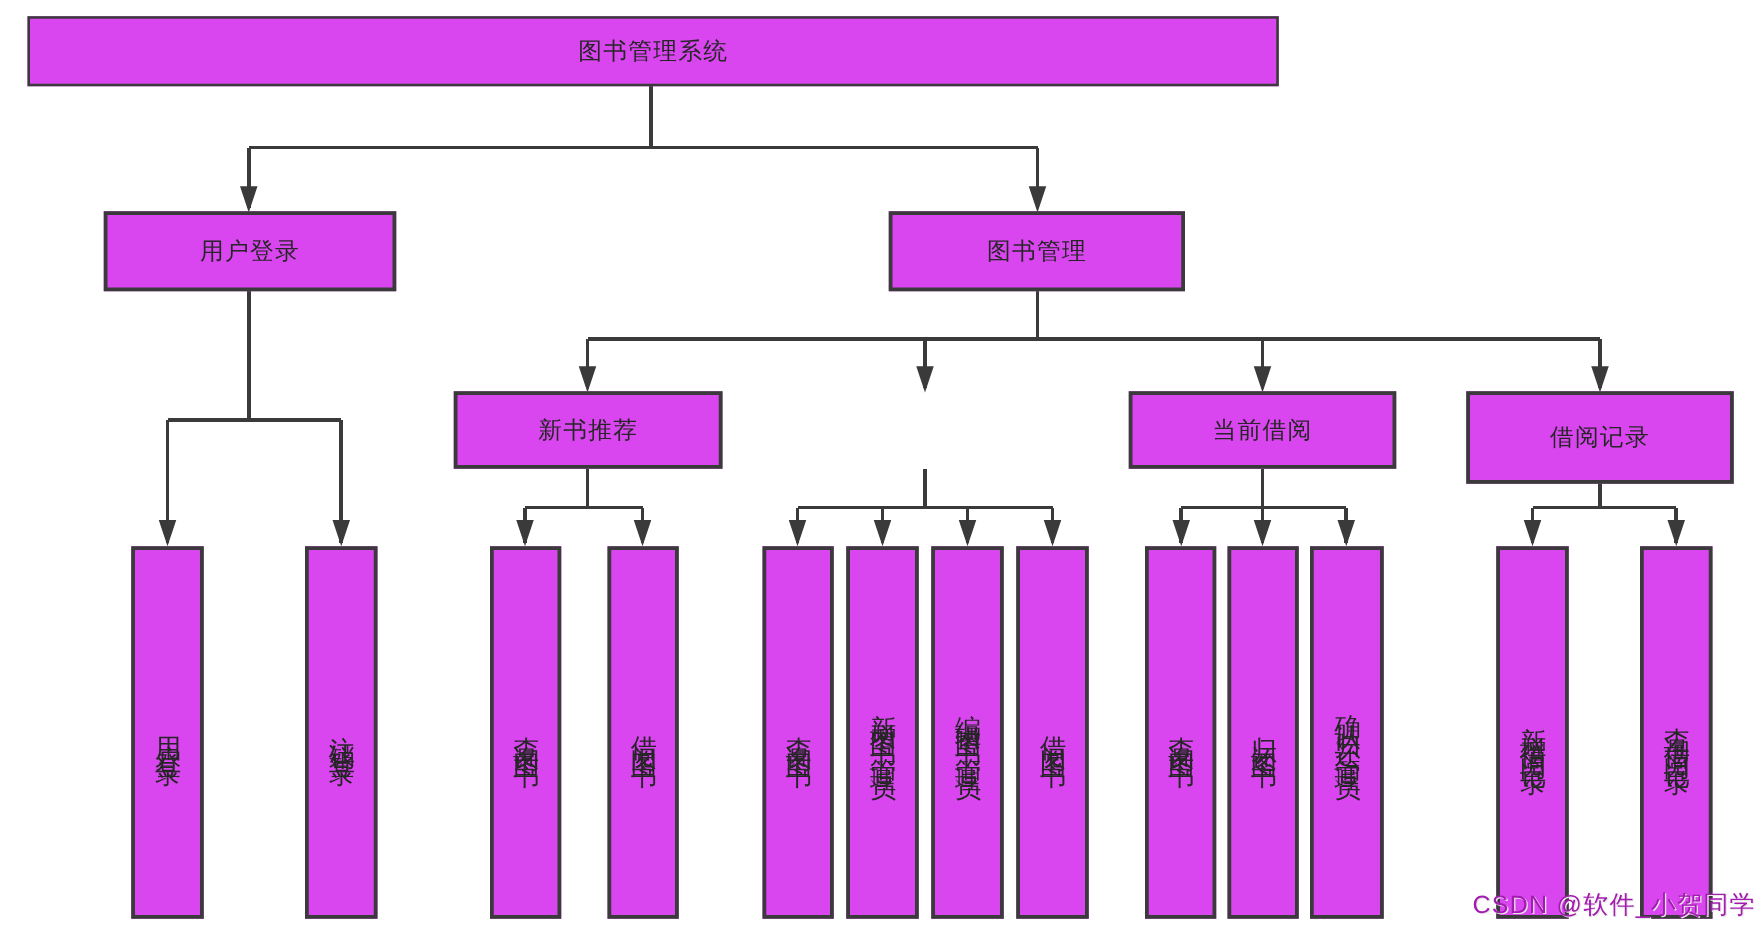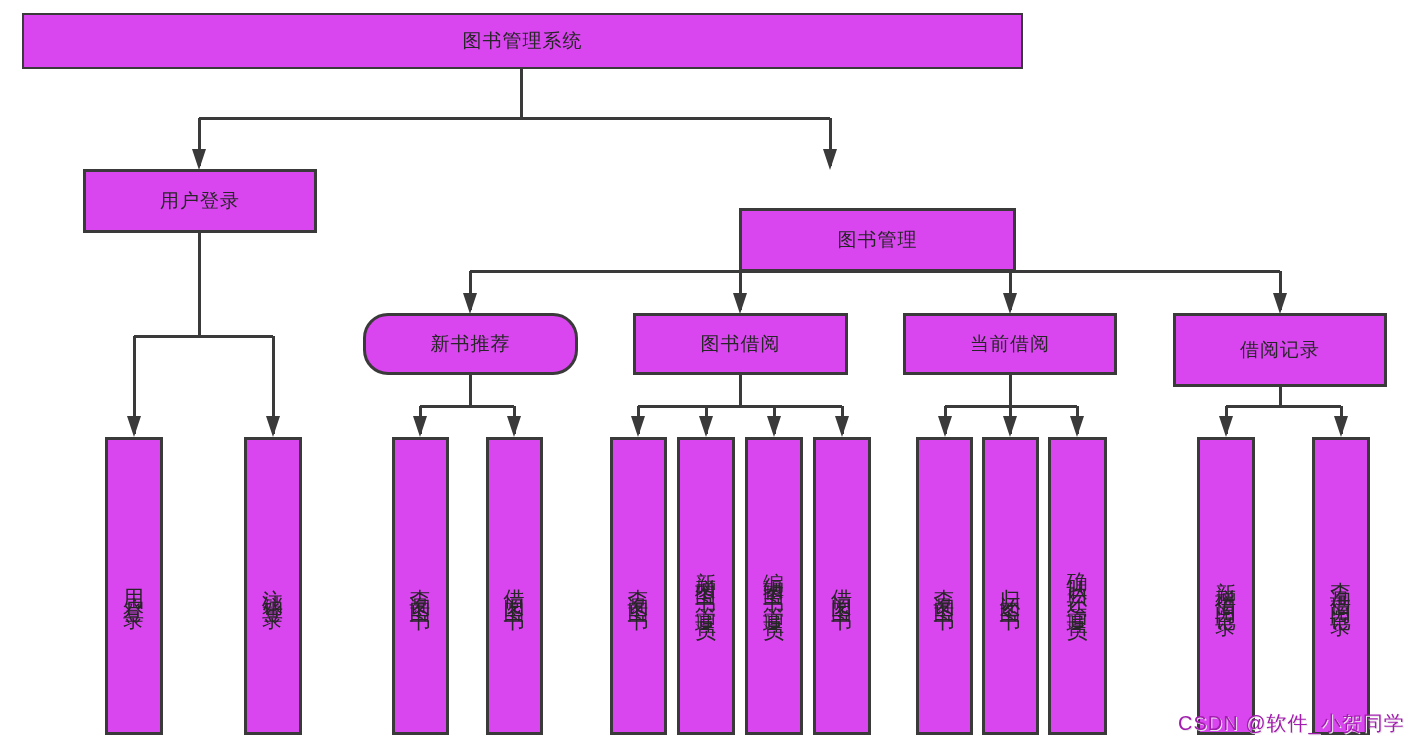--- a/index.html
+++ b/index.html
@@ -88,29 +88,26 @@
     </g>
   </svg>
 
   <div class="node hnode root" style="left:22px; top:13px; width:1001px; height:56px;">
     <span>图书管理系统</span>
   </div>
 
   <div class="node hnode" style="left:83px; top:169px; width:234px; height:64px;">
     <span>用户登录</span>
   </div>
-  <div class="node hnode" style="left:739px; top:169px; width:277px; height:64px;margin-top:39px;">
+  <div class="node hnode" style="left:711px; top:169px; width:237px; height:64px;">
     <span>图书管理</span>
   </div>
 
-  <div class="node hnode" style="left:363px; top:313px; width:215px; height:62px;border-radius:25px;">
+  <div class="node hnode" style="left:363px; top:313px; width:215px; height:62px;">
     <span>新书推荐</span>
-  </div>
-  <div class="node hnode" style="left:633px; top:313px; width:215px; height:62px;">
-    <span>图书借阅</span>
   </div>
   <div class="node hnode" style="left:903px; top:313px; width:214px; height:62px;">
     <span>当前借阅</span>
   </div>
   <div class="node hnode" style="left:1173px; top:313px; width:214px; height:74px;">
     <span>借阅记录</span>
   </div>
 
   <div class="node vnode" style="left:105px; top:437px; width:58px; height:298px;">
     <span>用户登录</span>

